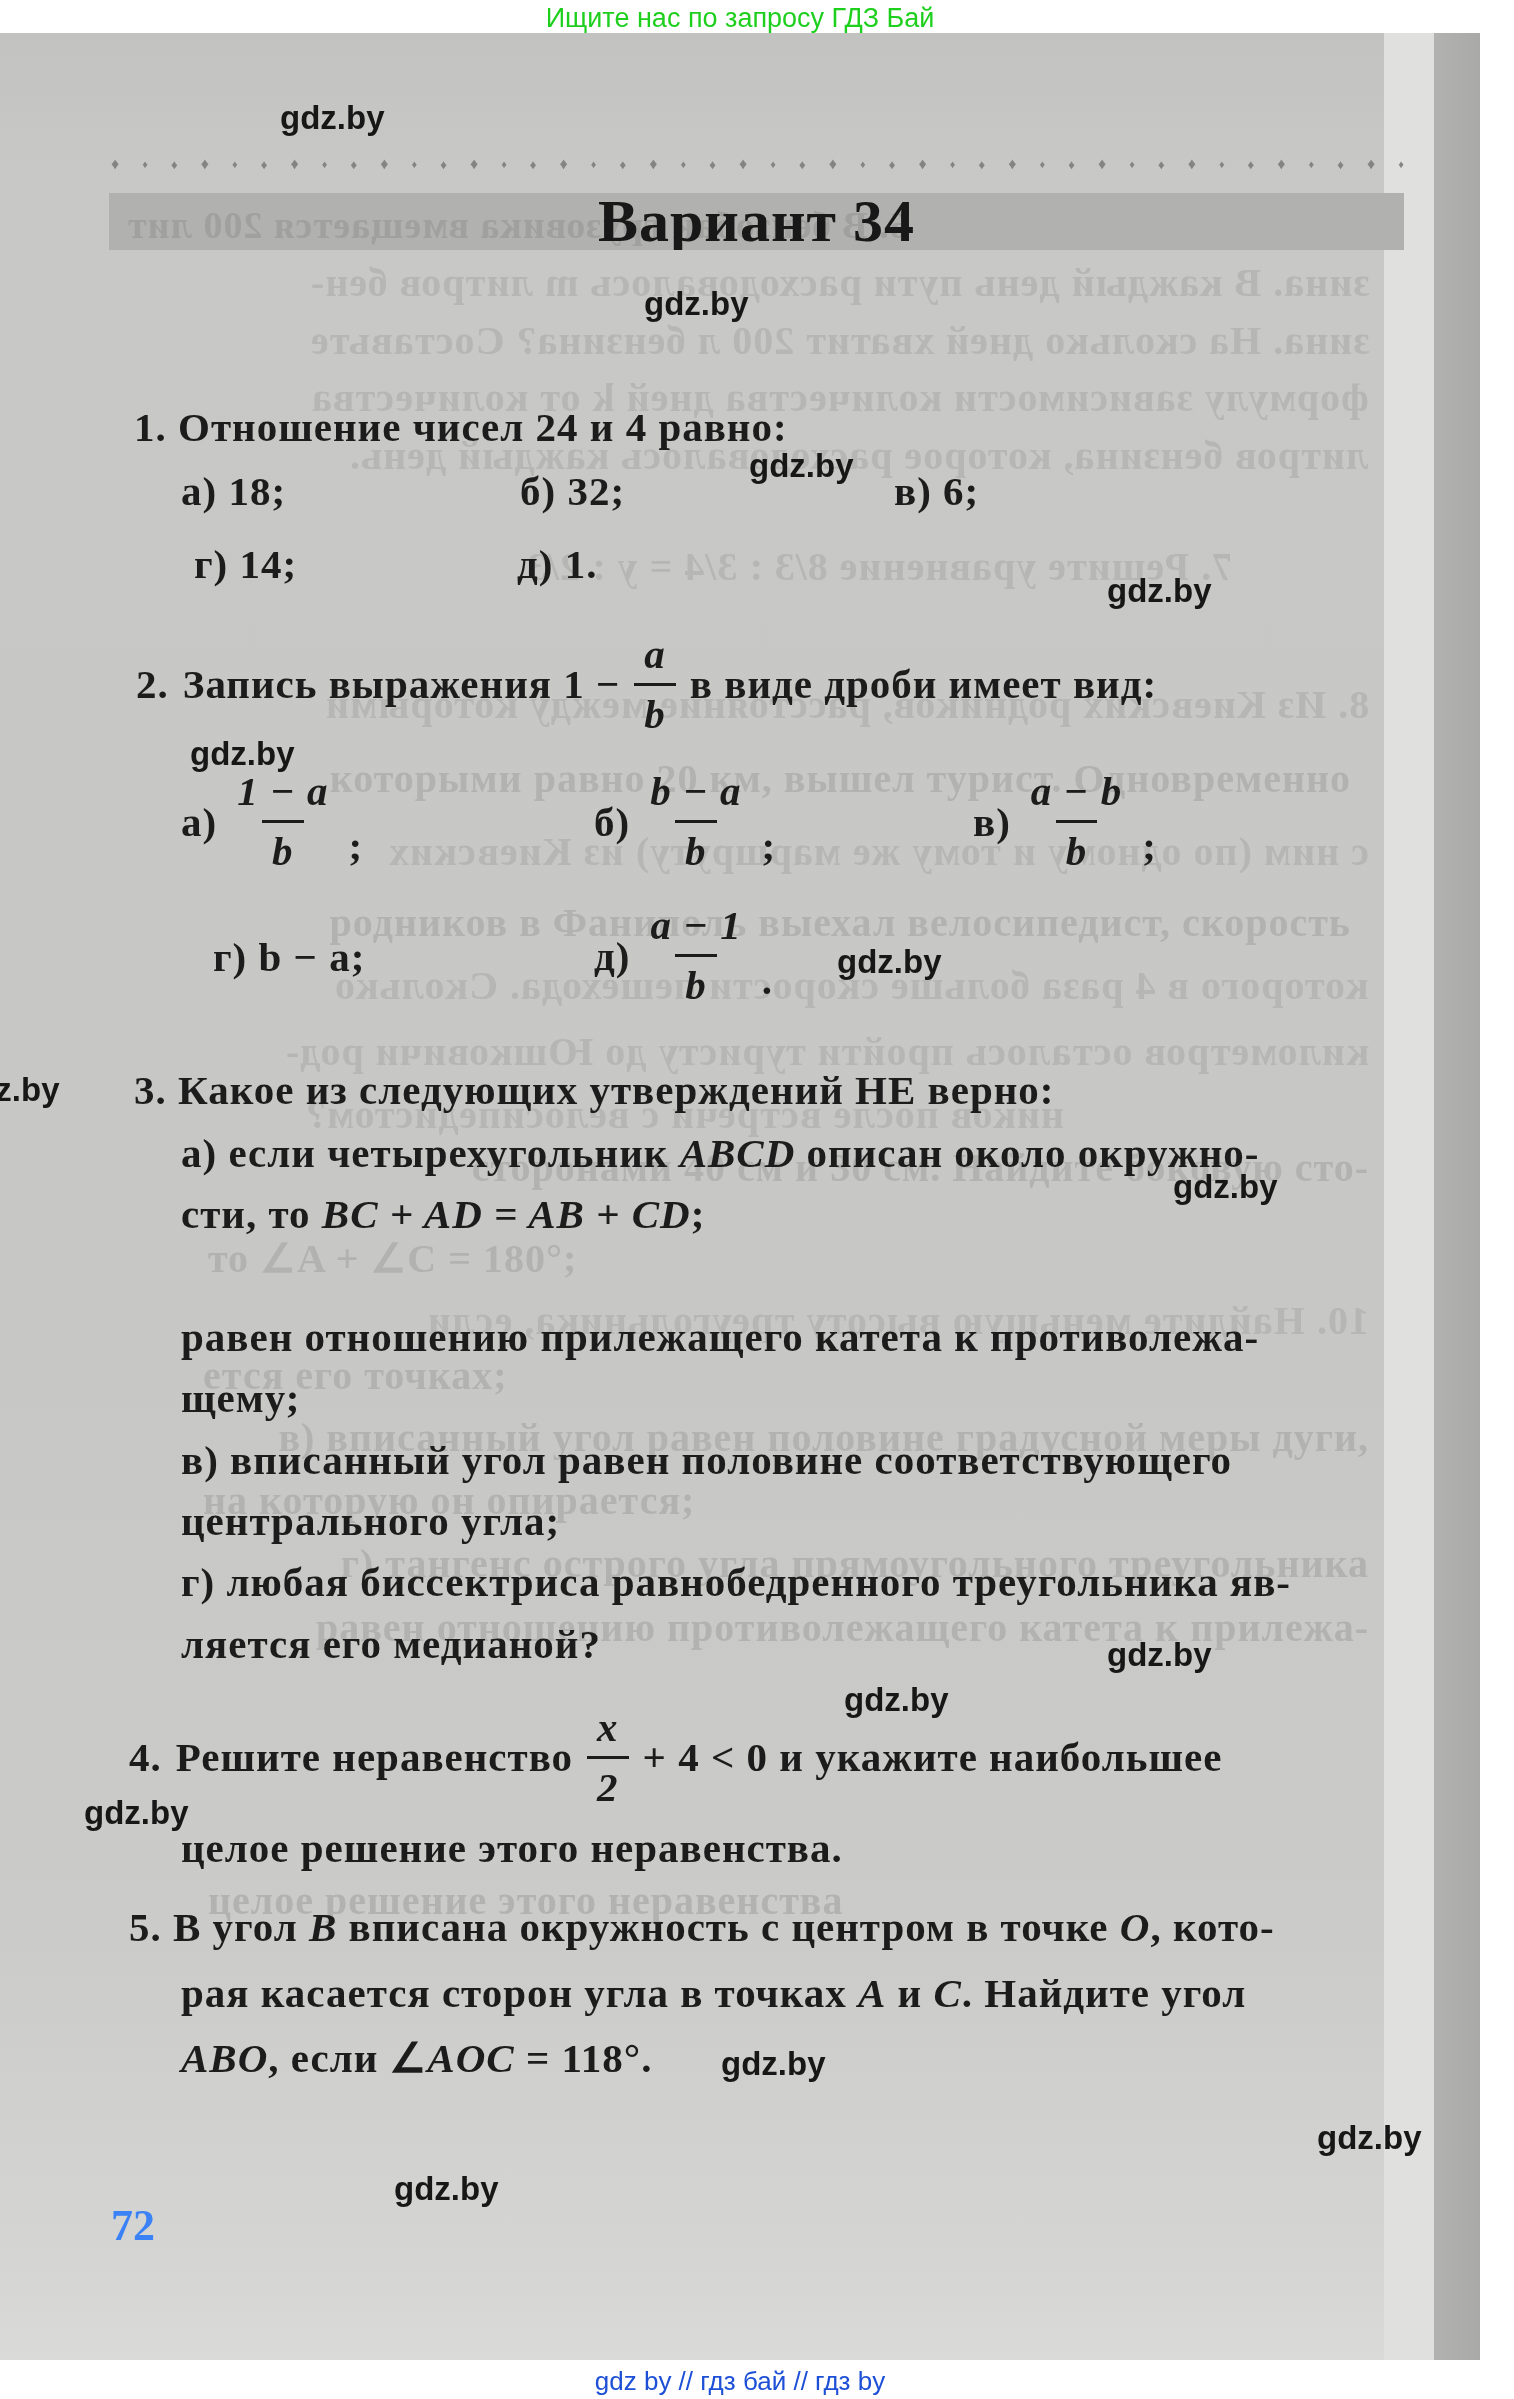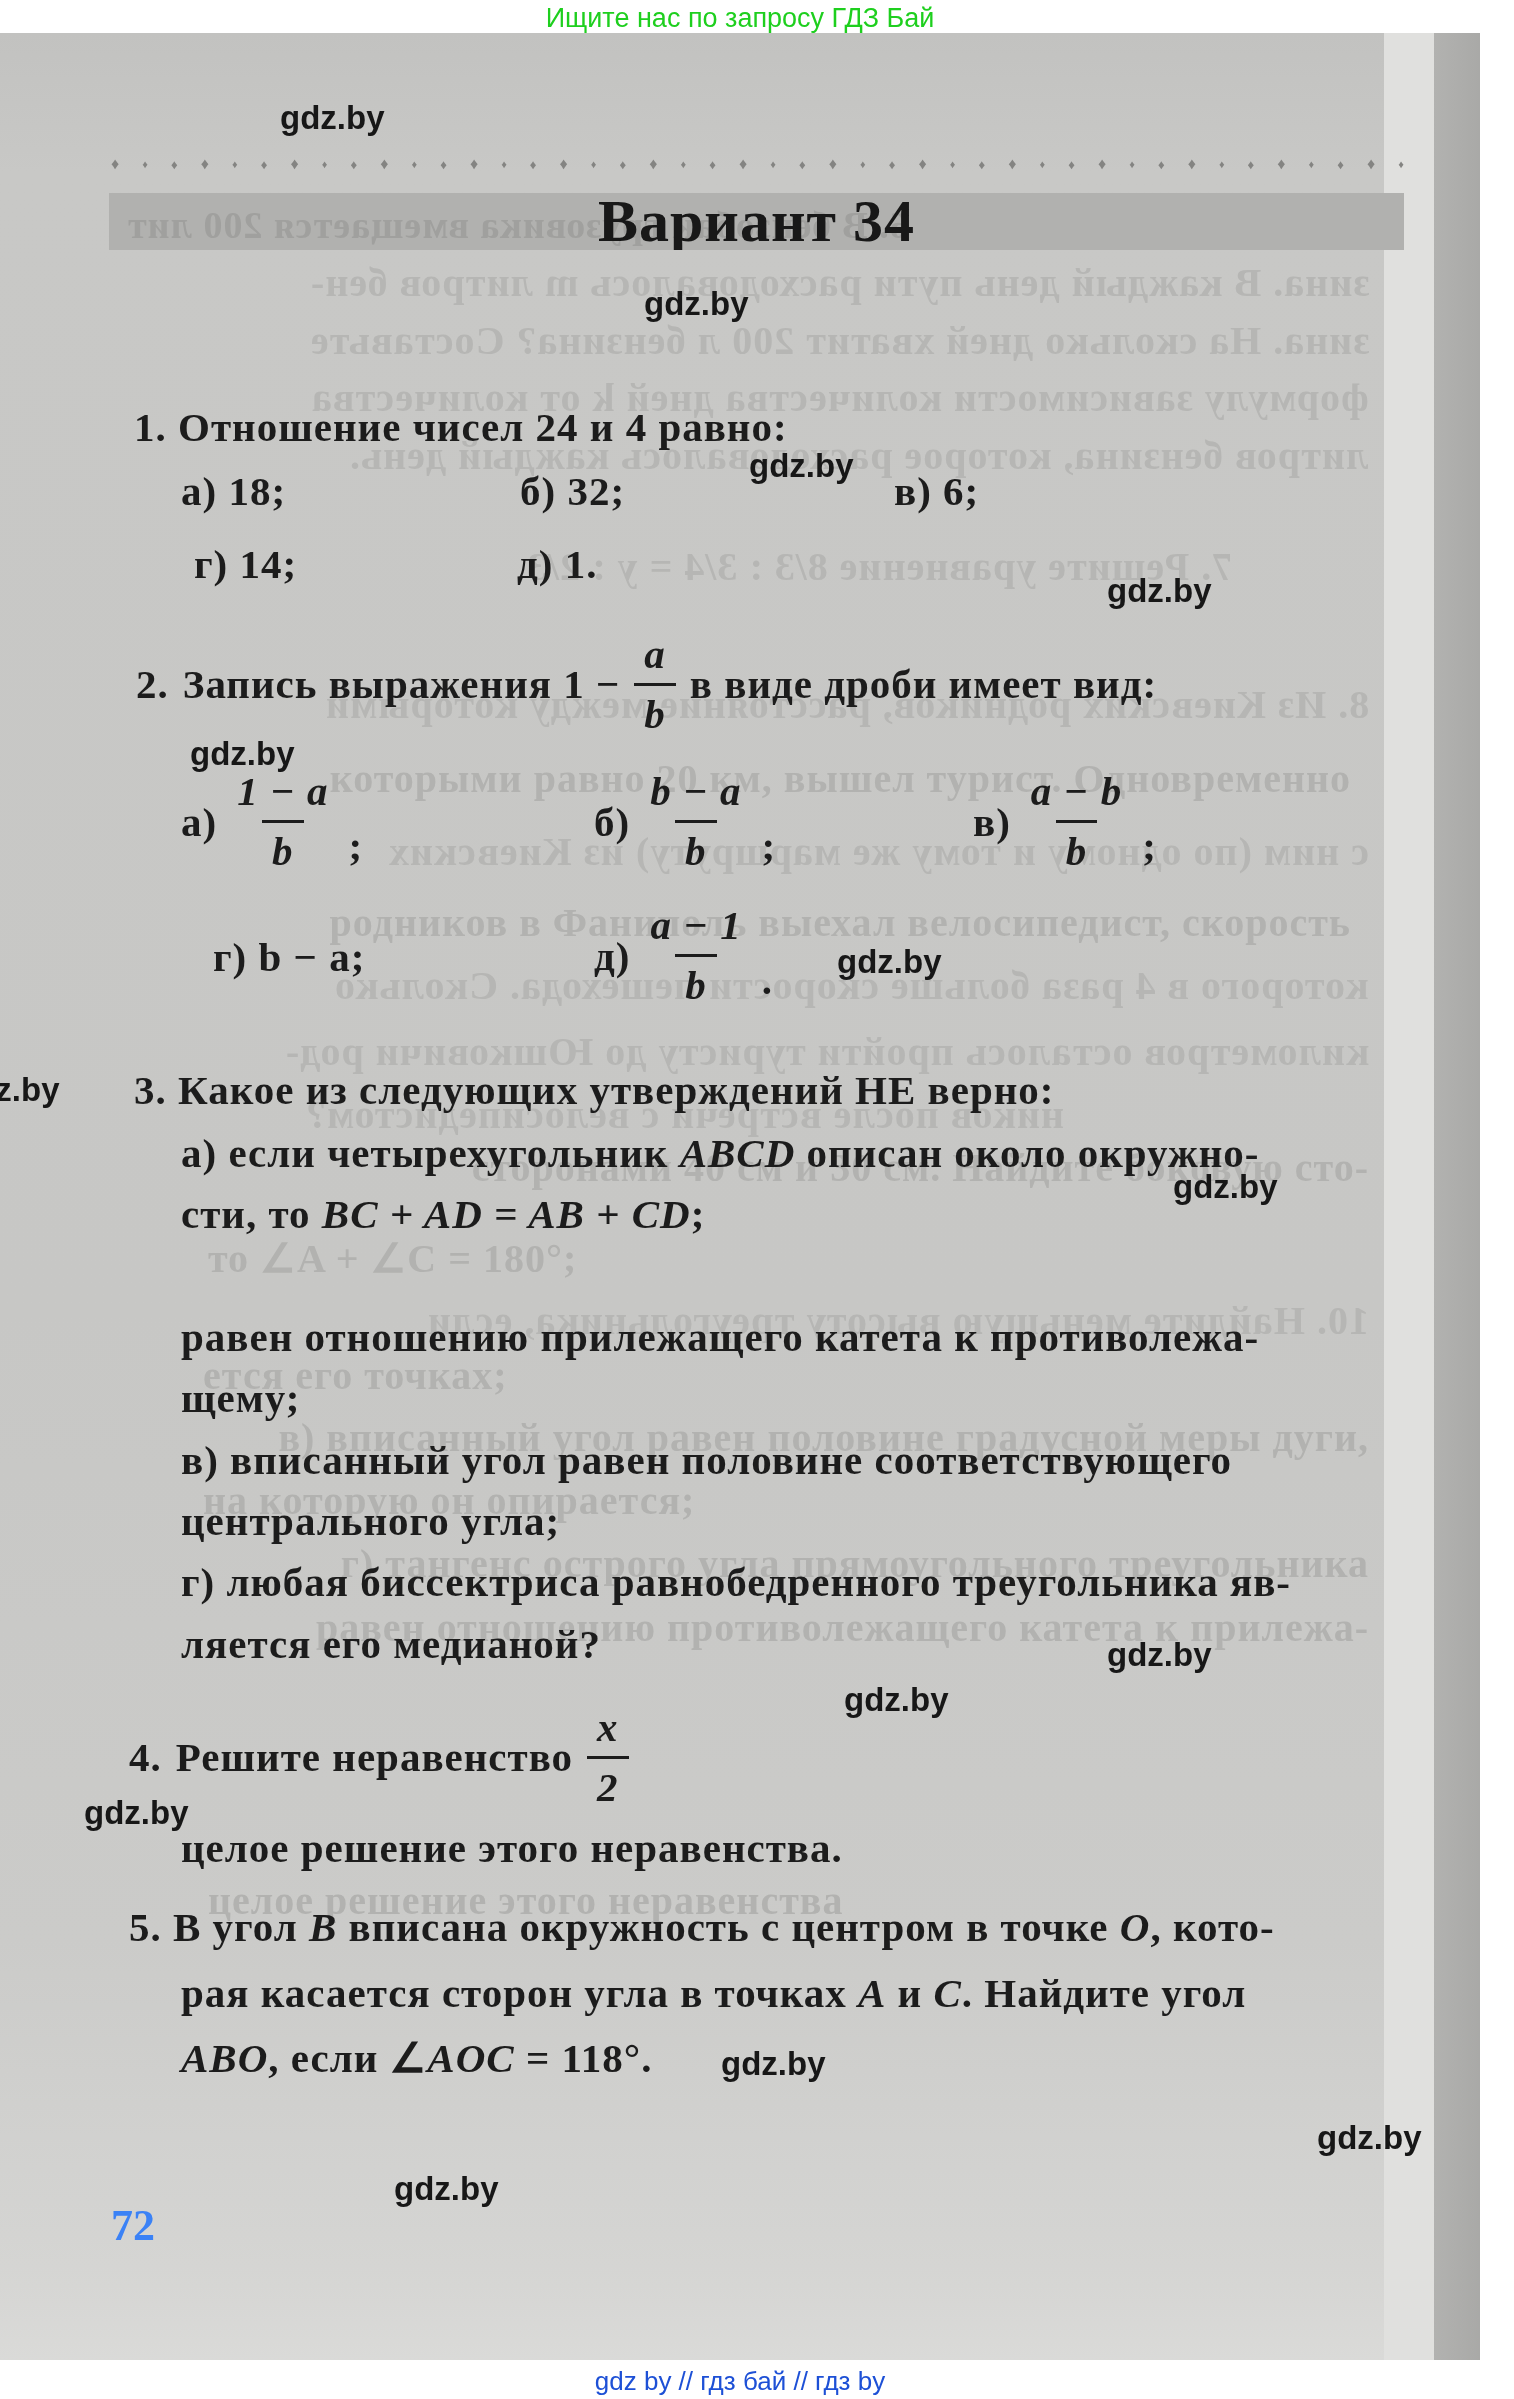--- a/index.html
+++ b/index.html
@@ -189,20 +189,21 @@
   <div class="main-line" style="left:181px;top:1556px;"><span>г) любая биссектриса равнобедренного треугольника яв-</span></div>
   <div class="main-line" style="left:181px;top:1618px;"><span>ляется его медианой?</span></div>
 
   <div class="main-line row" style="left:129px;top:1705px;">
     <span>4.</span>
     <span>Решите неравенство</span>
     <span class="frac">
       <span class="fnum">x</span>
       <span class="fden">2</span>
     </span>
+    <span>+ 4 &lt; 0 и укажите наибольшее</span>
   </div>
   <div class="main-line" style="left:181px;top:1822px;">целое решение этого неравенства.</div>
 
   <div class="main-line" style="left:129px;top:1901px;"><span>5. В угол </span><i>B</i><span> вписана окружность с центром в точке </span><i>O</i><span>, кото-</span></div>
   <div class="main-line" style="left:181px;top:1967px;"><span>рая касается сторон угла в точках </span><i>A</i><span> и </span><i>C</i><span>. Найдите угол</span></div>
   <div class="main-line" style="left:181px;top:2032px;"><i>ABO</i><span>, если ∠</span><i>AOC</i><span> = 118°.</span></div>
 
   <div id="wm-layer">
       <div class="wm" style="left: 280px; top: 99px;">gdz.by</div>
       <div class="wm" style="left: 644px; top: 285px;">gdz.by</div>

